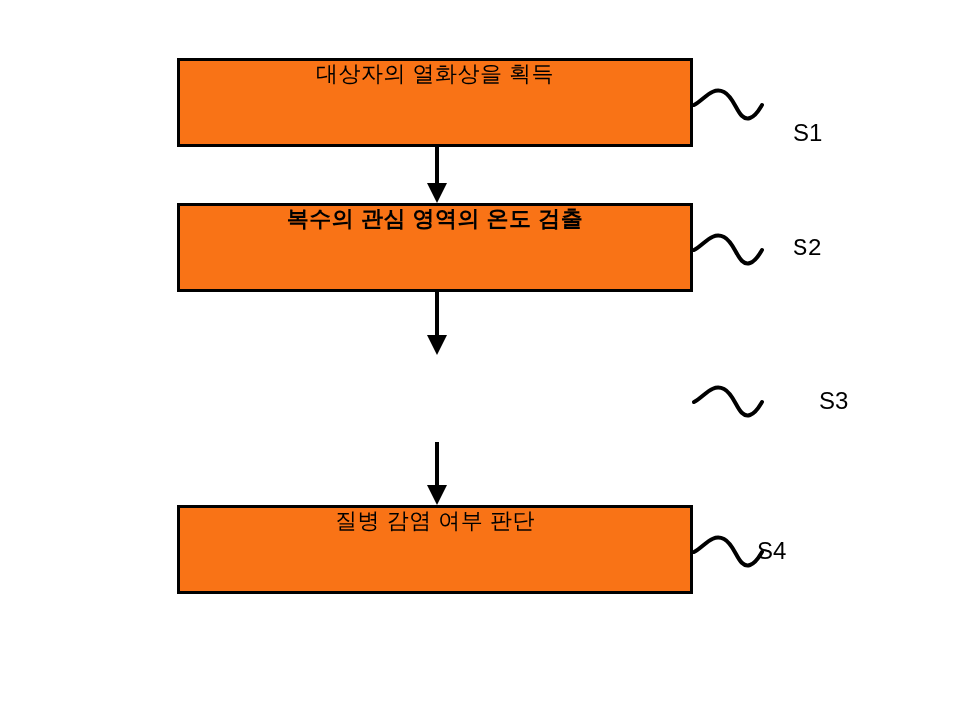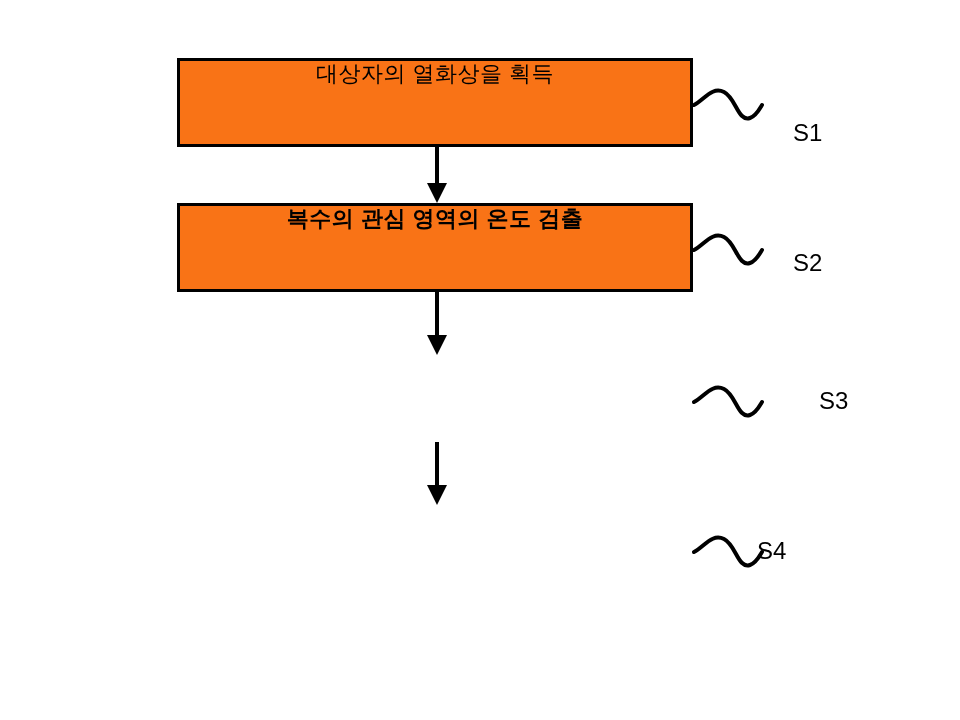--- a/index.html
+++ b/index.html
@@ -75,39 +75,42 @@
   </svg>
 
   <div class="flow-box" style="top:203px;font-weight:bold;">
     <span class="flow-box-label">복수의 관심 영역의 온도 검출</span>
   </div>
 
   <svg class="squiggle-svg" style="left:690px; top:225px;" width="80" height="50" viewBox="0 0 80 50">
     <path d="M 4 25 C 14 20, 22 6, 34 12 C 46 18, 48 42, 60 38 C 66 36, 69 30, 72 25" fill="none" stroke="#000000" stroke-width="4" stroke-linecap="round"></path>
   </svg>
 
-  <span class="step-code" style="left:793px; top:249px;">S2</span>
+  <span class="step-code" style="left:793px; top:235px;font-family:Liberation Mono, monospace;">S2</span>
 
   <svg class="connector-svg" style="left:417px; top:290px;" width="40" height="67" viewBox="0 0 40 67">
     <line x1="20" y1="0" x2="20" y2="50" stroke="#000000" stroke-width="4"></line>
     <polygon points="20,65 10,45 30,45" fill="#000000"></polygon>
   </svg>
 
 
   <svg class="squiggle-svg" style="left:690px; top:377px;" width="80" height="50" viewBox="0 0 80 50">
     <path d="M 4 25 C 14 20, 22 6, 34 12 C 46 18, 48 42, 60 38 C 66 36, 69 30, 72 25" fill="none" stroke="#000000" stroke-width="4" stroke-linecap="round"></path>
   </svg>
 
   <span class="step-code" style="left:819px; top:387px;">S3</span>
 
   <svg class="connector-svg" style="left:417px; top:442px;" width="40" height="65" viewBox="0 0 40 65">
     <line x1="20" y1="0" x2="20" y2="48" stroke="#000000" stroke-width="4"></line>
     <polygon points="20,63 10,43 30,43" fill="#000000"></polygon>
   </svg>
 
+  <div class="flow-box" style="top:505px;">
+    <span class="flow-box-label">질병 감염 여부 판단</span>
+  </div>
 
   <svg class="squiggle-svg" style="left:690px; top:527px;" width="80" height="50" viewBox="0 0 80 50">
     <path d="M 4 25 C 14 20, 22 6, 34 12 C 46 18, 48 42, 60 38 C 66 36, 69 30, 72 25" fill="none" stroke="#000000" stroke-width="4" stroke-linecap="round"></path>
   </svg>
 
   <span class="step-code" style="left:757px; top:537px;">S4</span>
 
 </div>
 
 </body></html>

